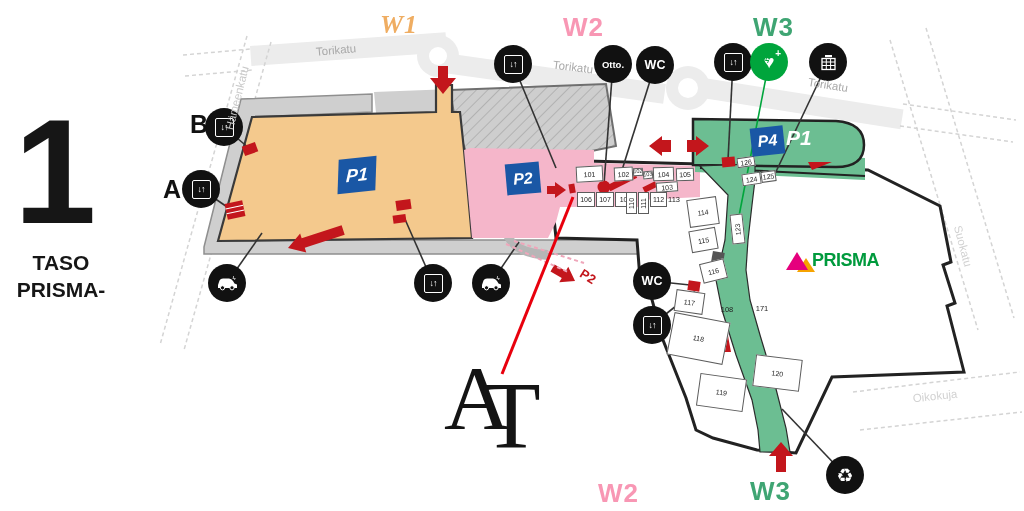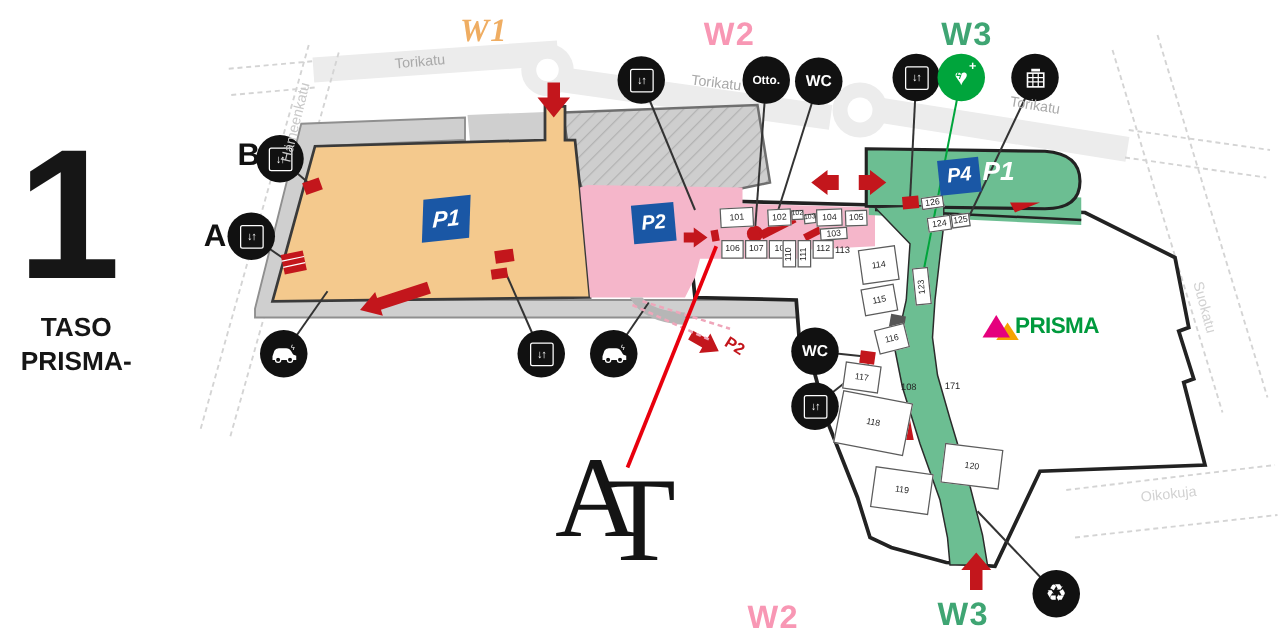--- a/index.html
+++ b/index.html
@@ -5,21 +5,21 @@
   html,body{margin:0;padding:0;background:#fff;}
   #stage{position:relative;width:1024px;height:511px;background:#fff;overflow:hidden;
          font-family:"Liberation Sans",sans-serif;}
   #map-svg{position:absolute;left:0;top:0;}
   .lbl{position:absolute;}
   
   .floor-num{left:14px;top:98px;font-size:148px;font-weight:900;color:#161616;line-height:1;letter-spacing:-4px;}
   .floor-name{left:0;top:249px;width:122px;text-align:center;font-size:21px;font-weight:800;color:#161616;line-height:1.3;}
   
   .wing{font-size:26px;font-weight:700;letter-spacing:1px;}
-  .wing.w1{left:368px;top:10px;color:#efad62;font-family:"Liberation Serif",serif;font-style:italic;}
+  .wing.w1{left:380px;top:10px;color:#efad62;font-family:"Liberation Serif",serif;font-style:italic;}
   .wing.w2t{left:563px;top:12px;color:#f897b4;}
   .wing.w3t{left:753px;top:12px;color:#3fa573;}
   .wing.w2b{left:598px;top:478px;color:#f897b4;}
   .wing.w3b{left:750px;top:476px;color:#3fa573;}
   
   .street{color:#a9a9a9;font-size:11.5px;text-align:center;width:80px;}
   .st-tor1{left:296px;top:44px;transform:rotate(-5deg);}
   .st-tor2{left:533px;top:61px;transform:rotate(7deg);}
   .st-tor3{left:788px;top:79px;transform:rotate(9deg);}
   .st-ham{left:197px;top:92px;transform:rotate(-76deg);color:#c9c9c9;}

